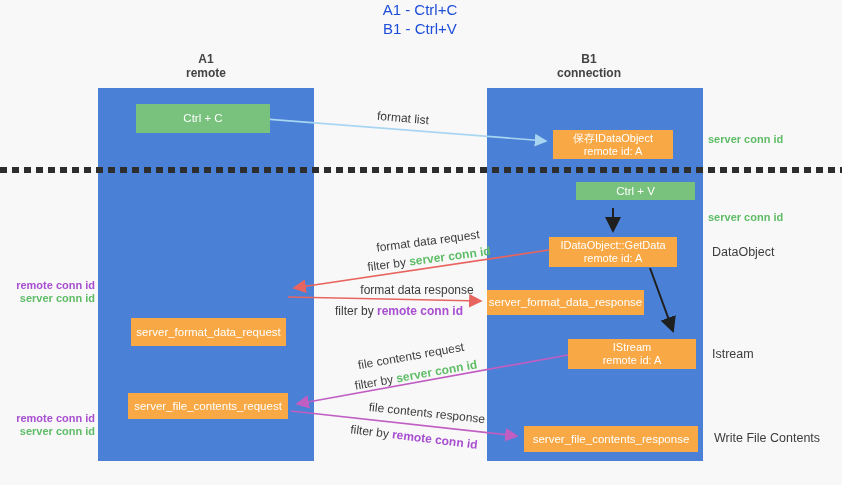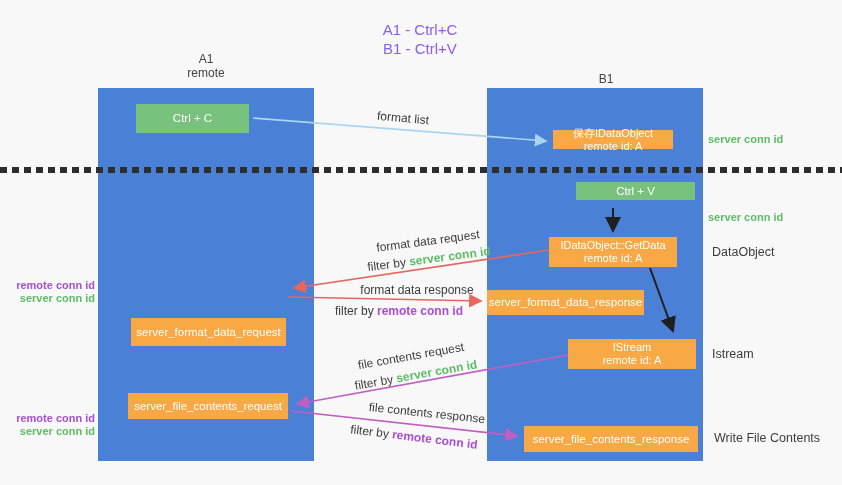--- a/index.html
+++ b/index.html
@@ -1,21 +1,21 @@
 <!DOCTYPE html>
 <html><head>
 <meta charset="utf-8">
 <style>
   html,body{margin:0;padding:0;}
   .canvas{position:relative;width:842px;height:485px;background:#f8f8f9;
     font-family:"Liberation Sans",sans-serif;overflow:hidden;color:#3c3c3c;}
   .abs{position:absolute;}
-  .title{left:310px;top:20px;width:220px;text-align:center;font-size:15px;
-    line-height:19px;color:#8b5cf6;}
-  .col-header{top:52px;width:216px;text-align:center;font-size:12px;line-height:14px;color:#444;}
+  .title{left:310px;top:0;width:220px;text-align:center;font-size:15px;
+    line-height:19px;color:#1d4ed8;}
+  .col-header{top:52px;width:216px;text-align:center;font-size:12px;line-height:14px;color:#444;font-weight:bold;}
   .lifeline{top:88px;width:216px;height:373px;background:#4a80d5;}
   .dotted{left:0;top:167px;width:842px;height:6px;
     background:repeating-linear-gradient(90deg,#2d2d2d 0 7px,transparent 7px 12px);}
   .box{display:flex;flex-direction:column;align-items:center;justify-content:center;
     color:#fff;text-align:center;font-size:11.5px;line-height:13px;white-space:nowrap;}
   .green{background:#79c27d;}
   .orange{background:#f8a845;}
   .lbl{white-space:nowrap;font-size:12px;}
   .rot{transform:translate(-50%,-50%);}
   .g{color:#5fbc66;font-weight:bold;}
@@ -32,21 +32,21 @@
 
   <div class="abs title">
     <div>A1 - Ctrl+C</div>
     <div>B1 - Ctrl+V</div>
   </div>
 
   <div class="abs col-header" style="left:98px;">
     <div>A1</div>
     <div>remote</div>
   </div>
-  <div class="abs col-header" style="left:498px;margin-top:20px;">
+  <div class="abs col-header" style="left:481px;">
     <div>B1</div>
     <div>connection</div>
   </div>
 
   <div class="abs lifeline" style="left:98px;"></div>
   <div class="abs lifeline" style="left:487px;"></div>
 
   <div class="abs dotted"></div>
 
   <svg class="overlay" width="842" height="485">
@@ -66,25 +66,25 @@
     </defs>
     <line x1="253" y1="118" x2="546" y2="141" stroke="#a8d6f2" stroke-width="1.6" marker-end="url(#mk-blue)"></line>
     <line x1="613" y1="208" x2="613" y2="231" stroke="#1f1f1f" stroke-width="2" marker-end="url(#mk-black)"></line>
     <line x1="650" y1="268" x2="673" y2="331" stroke="#1f1f1f" stroke-width="2" marker-end="url(#mk-black)"></line>
     <line x1="549" y1="250" x2="294" y2="288" stroke="#e8655f" stroke-width="1.7" marker-end="url(#mk-red)"></line>
     <line x1="288" y1="297" x2="481" y2="301" stroke="#e8655f" stroke-width="1.7" marker-end="url(#mk-red)"></line>
     <line x1="568" y1="355" x2="297" y2="404" stroke="#c05ec2" stroke-width="1.7" marker-end="url(#mk-mag)"></line>
     <line x1="291" y1="411" x2="517" y2="436" stroke="#c05ec2" stroke-width="1.7" marker-end="url(#mk-mag)"></line>
   </svg>
 
-  <div class="abs box green" style="left:136px;top:104px;width:113px;height:29px;">
+  <div class="abs box green" style="left:136px;top:104px;width:134px;height:29px;">
     <div>Ctrl + C</div>
   </div>
 
-  <div class="abs box orange" style="left:553px;top:130px;width:120px;height:19px;font-size:11px;text-align:center;">
+  <div class="abs box orange" style="left:553px;top:130px;width:120px;height:29px;font-size:11px;text-align:center;">
     <div>保存IDataObject</div>
     <div>remote id: A</div>
   </div>
 
   <div class="abs box green" style="left:576px;top:182px;width:119px;height:18px;">
     <div>Ctrl + V</div>
   </div>
 
   <div class="abs box orange" style="left:549px;top:237px;width:128px;height:30px;font-size:11px;text-align:right;">
     <div>IDataObject::GetData</div>

